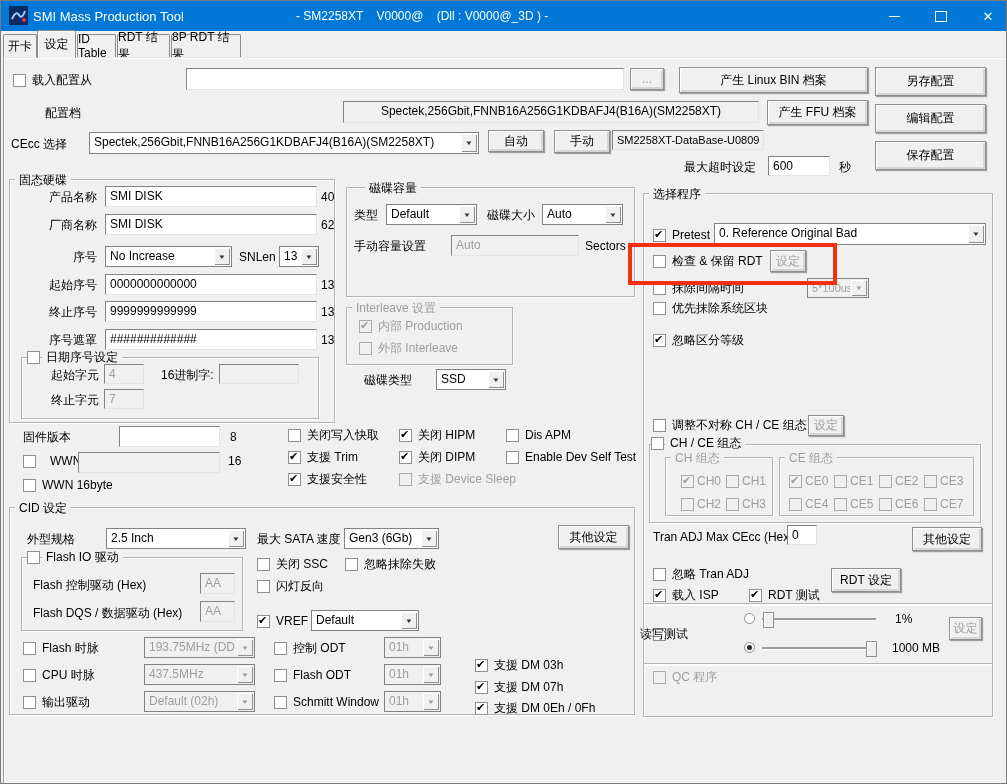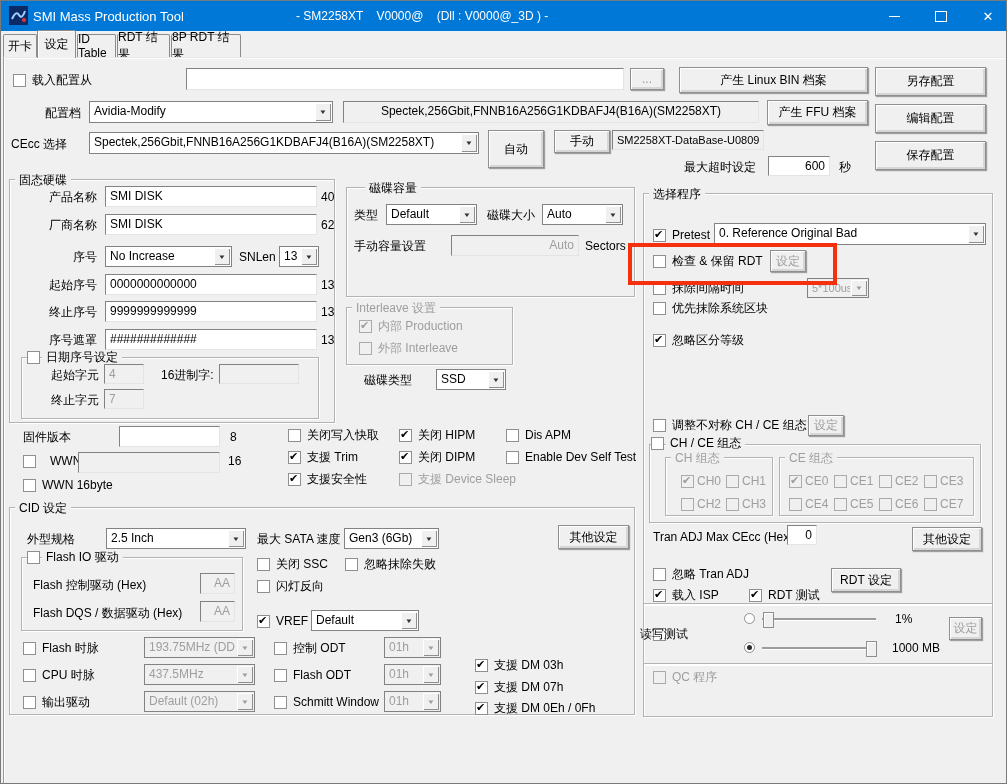--- a/index.html
+++ b/index.html
@@ -22,21 +22,21 @@
   .panel{position:absolute;left:2px;top:56px;width:1002px;height:725px;background:#f0f0f0;
          border:1px solid #9a9a9a;border-top-color:#e8e8e8;box-shadow:inset 1px 1px 0 #fcfcfc;z-index:1}
   
   .lbl{position:absolute;line-height:14px;white-space:nowrap;z-index:4}
   .r{text-align:right}
   .g{color:#9e9e9e}
   .grp{position:absolute;border:1px solid #b3b3b3;box-shadow:inset 1px 1px 0 #fff,1px 1px 0 #fff;z-index:2}
   .glbl{position:absolute;background:#f0f0f0;padding:0 4px;line-height:14px;white-space:nowrap;z-index:4}
   .tb{position:absolute;background:#fff;border:1px solid #828282;border-bottom-color:#e4e4e4;border-right-color:#e4e4e4;
       box-sizing:border-box;padding:2px 4px;line-height:15px;white-space:nowrap;overflow:hidden;z-index:4}
-  .tb.c{text-align:right}
+  .tb.c{text-align:left}
   .tb.dis{background:#f0f0f0;color:#9e9e9e}
   .tb.ro{background:#f0f0f0;color:#000;text-align:center}
   .combo{position:absolute;background:#fff;border:1px solid #828282;box-sizing:border-box;z-index:4}
   .combo .ctxt{position:absolute;left:4px;right:18px;top:2px;line-height:15px;white-space:nowrap;overflow:hidden}
   .combo .carrow{position:absolute;top:1px;right:1px;bottom:1px;width:16px;background:#f0f0f0;
       box-shadow:inset 1px 1px 0 #fff,inset -1px -1px 0 #8f8f8f;display:flex;align-items:center;justify-content:center}
   .combo .carrow::after{content:"▼";font-size:6px;color:#333;transform:scaleX(1.4)}
   .combo.dis{background:#f0f0f0}
   .combo.dis .ctxt{color:#9e9e9e}
   .combo.dis .carrow::after{color:#9e9e9e}
@@ -98,34 +98,30 @@
   <div class="panel"></div>
 
   <span class="cb" style="left:12px;top:73px"></span>
   <span class="lbl" style="left:31px;top:72px">载入配置从</span>
   <input class="tb" style="left: 185px; top: 67px; width: 438px; height: 22px;" value="">
   <div class="btn dis" style="left:629px;top:67px;width:34px;height:22px">...</div>
   <div class="btn" style="left:678px;top:66px;width:189px;height:26px">产生 Linux BIN 档案</div>
   <div class="btn" style="left:874px;top:66px;width:111px;height:29px">另存配置</div>
 
   <span class="lbl r" style="left:8px;top:105px;width:72px">配置档</span>
-  <div class="combo" style="left:88px;top:100px;width:244px;height:22px">
-    <span class="ctxt">Avidia-Modify</span>
-    <span class="carrow"></span>
-  </div>
   <div class="tb ro" style="left:342px;top:100px;width:416px;height:22px">Spectek,256Gbit,FNNB16A256G1KDBAFJ4(B16A)(SM2258XT)</div>
   <div class="btn" style="left:766px;top:99px;width:101px;height:25px">产生 FFU 档案</div>
   <div class="btn" style="left:874px;top:103px;width:111px;height:29px">编辑配置</div>
 
   <span class="lbl" style="left:10px;top:136px">CEcc 选择</span>
   <div class="combo" style="left:88px;top:131px;width:390px;height:22px">
     <span class="ctxt">Spectek,256Gbit,FNNB16A256G1KDBAFJ4(B16A)(SM2258XT)</span>
     <span class="carrow"></span>
   </div>
-  <div class="btn" style="left:487px;top:129px;width:56px;height:38px">自动</div>
+  <div class="btn" style="left:487px;top:129px;width:56px;height:22px">自动</div>
   <div class="btn" style="left:553px;top:129px;width:56px;height:23px">手动</div>
   <div class="tb ro" style="left:611px;top:129px;width:152px;height:20px;font-size:11px">SM2258XT-DataBase-U0809</div>
   <div class="btn" style="left:874px;top:140px;width:111px;height:29px">保存配置</div>
 
   <span class="lbl" style="left:683px;top:159px">最大超时设定</span>
   <div class="tb c" style="left:767px;top:155px;width:62px;height:20px">600</div>
   <span class="lbl" style="left:838px;top:159px">秒</span>
 
   <div class="grp" style="left:8px;top:178px;width:324px;height:242px"></div>
   <span class="glbl" style="left:14px;top:172px">固态硬碟</span>

